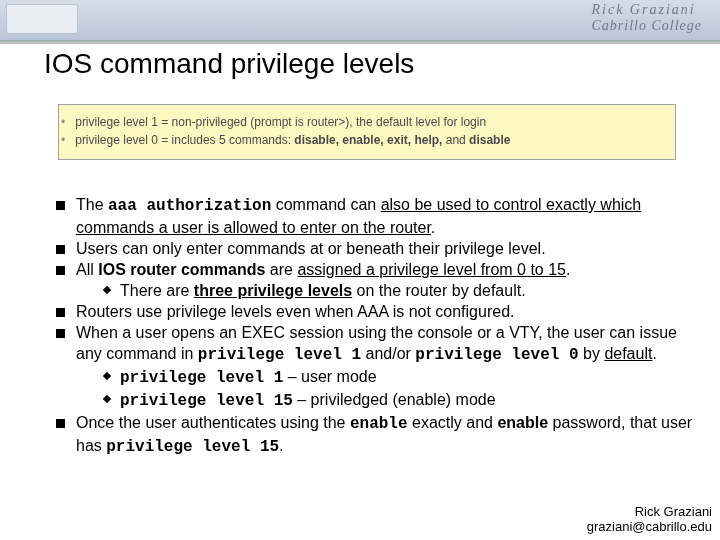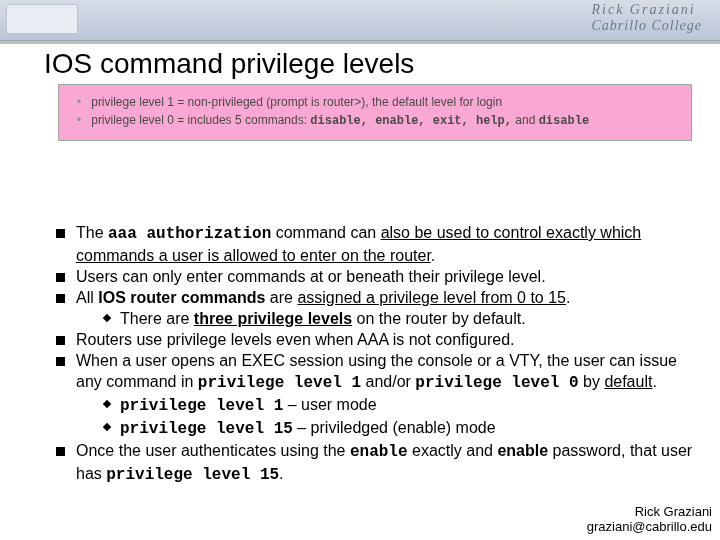--- a/index.html
+++ b/index.html
@@ -55,43 +55,42 @@
   .title {
     position: absolute;
     left: 44px;
     top: 48px;
     font-size: 28px;
     font-weight: 400;
   }
   .panel {
     position: absolute;
     left: 58px;
-    top: 84px;
+    top: 104px;
     width: 600px;
-    background: #f9a8d4;
+    background: #fef9c3;
     border: 1px solid #9aa79a;
-    padding: 8px 14px 10px 18px;
+    padding: 8px 14px 10px 2px;
     font-size: 12px;
     color: #4a4a4a;
     line-height: 18px;
   }
   .panel .row::before {
     content: "\2022";
     color: #8a948a;
     margin-right: 10px;
   }
-  .mono { font-family: Liberation Mono, monospace; font-weight: bold; text-align: center; }
+  .mono { font-family: Liberation Sans, sans-serif; font-weight: bold; text-align: center; }
   .content {
     position: absolute;
     left: 34px;
     top: 194px;
     width: 660px;
     font-size: 16px;
     line-height: 21px;
-    margin-top: 28px;
   }
   .content ul {
     margin: 0;
     padding-left: 22px;
     list-style: none;
   }
   .content ul > li {
     position: relative;
     padding-left: 20px;
     margin-bottom: 0;

